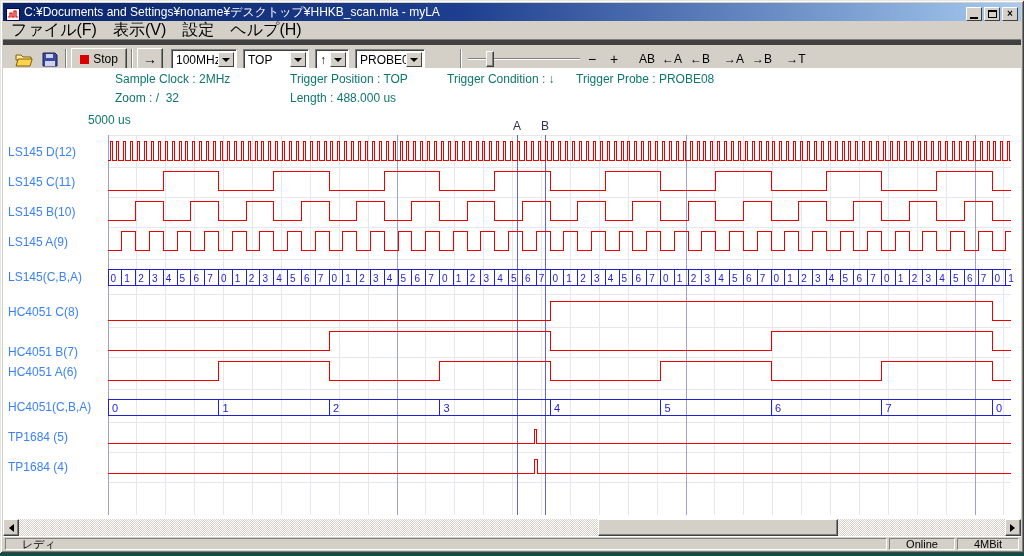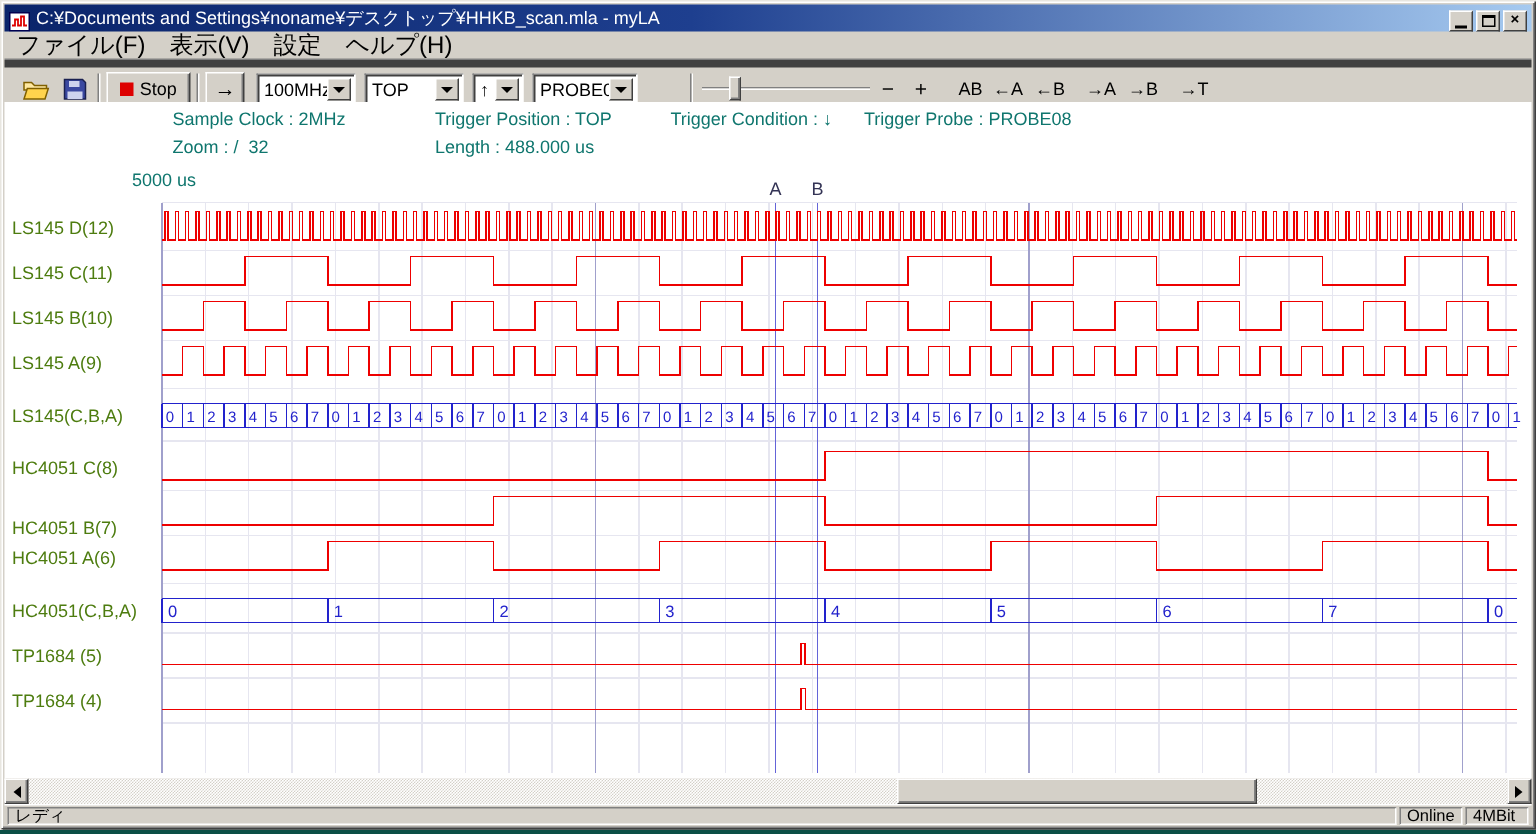--- a/index.html
+++ b/index.html
@@ -39,39 +39,39 @@
   .tri-down { width:0; height:0; border:4px solid transparent; border-top:4px solid #000; margin-top:4px; }
   .fbtn { position:absolute; top:5px; height:18px; display:flex; align-items:center; justify-content:center;
           font-size:12px; color:#000; }
   .slider { position:absolute; top:6px; height:16px; }
   .slider-track { position:absolute; top:7px; left:0; right:0; height:2px; border-top:1px solid #808080; border-bottom:1px solid #fff; }
   .slider-thumb { position:absolute; top:0; left:18px; width:8px; height:16px; background:#d4d0c8;
                   border:1px solid; border-color:#fff #404040 #404040 #fff; box-shadow: inset -1px -1px 0 #808080; }
 
   .content { position:absolute; top:68px; left:3px; right:3px; height:451px; background:#fff; overflow:hidden; }
   .info { position:absolute; font-size:12px; color:#0f766e; white-space:pre; }
-  .ch-label { position:absolute; left:5px; font-size:12px; color:#4d7c0f; white-space:nowrap; }
+  .ch-label { position:absolute; left:5px; font-size:12px; color:#3b82f6; white-space:nowrap; }
   #wave-svg { position:absolute; left:0; top:0; }
 
   .hscroll { position:absolute; top:519px; left:3px; right:3px; height:17px;
              background-color:#fff;
              background-image:linear-gradient(45deg,#d4d0c8 25%,transparent 25%,transparent 75%,#d4d0c8 75%),
                               linear-gradient(45deg,#d4d0c8 25%,transparent 25%,transparent 75%,#d4d0c8 75%);
              background-size:2px 2px; background-position:0 0,1px 1px; }
   .sb-btn { position:absolute; top:0; width:16px; height:17px; background:#d4d0c8; border:1px solid;
             border-color:#fff #404040 #404040 #fff; box-shadow: inset -1px -1px 0 #808080;
             display:flex; align-items:center; justify-content:center; }
   .tri-left { width:0; height:0; border:4px solid transparent; border-right:5px solid #000; margin-left:-3px; }
   .tri-right { width:0; height:0; border:4px solid transparent; border-left:5px solid #000; margin-right:-3px; }
   .sb-thumb { position:absolute; top:0; left:595px; width:240px; height:17px; background:#d4d0c8;
               border:1px solid; border-color:#fff #404040 #404040 #fff; box-shadow: inset -1px -1px 0 #808080; }
 
   .statusbar { position:absolute; top:536px; left:3px; right:3px; height:14px; display:flex; gap:2px;
                padding:1px 2px 0 2px; border-top:1px solid #fff; font-size:11px; color:#000; }
-  .sp { border:1px solid; border-color:#808080 #fff #fff #808080; line-height:11px; padding:0 4px; white-space:nowrap; }
+  .sp { border:1px solid; border-color:#808080 #fff #fff #808080; line-height:11px; padding:0 16px; white-space:nowrap; }
   .sp-main { flex:1; }
   .sp-cell { min-width:42px; }
 </style>
 </head>
 <body>
 
 <div class="win">
 
   <div class="titlebar">
     <svg width="14" height="13" viewBox="0 0 14 13">

